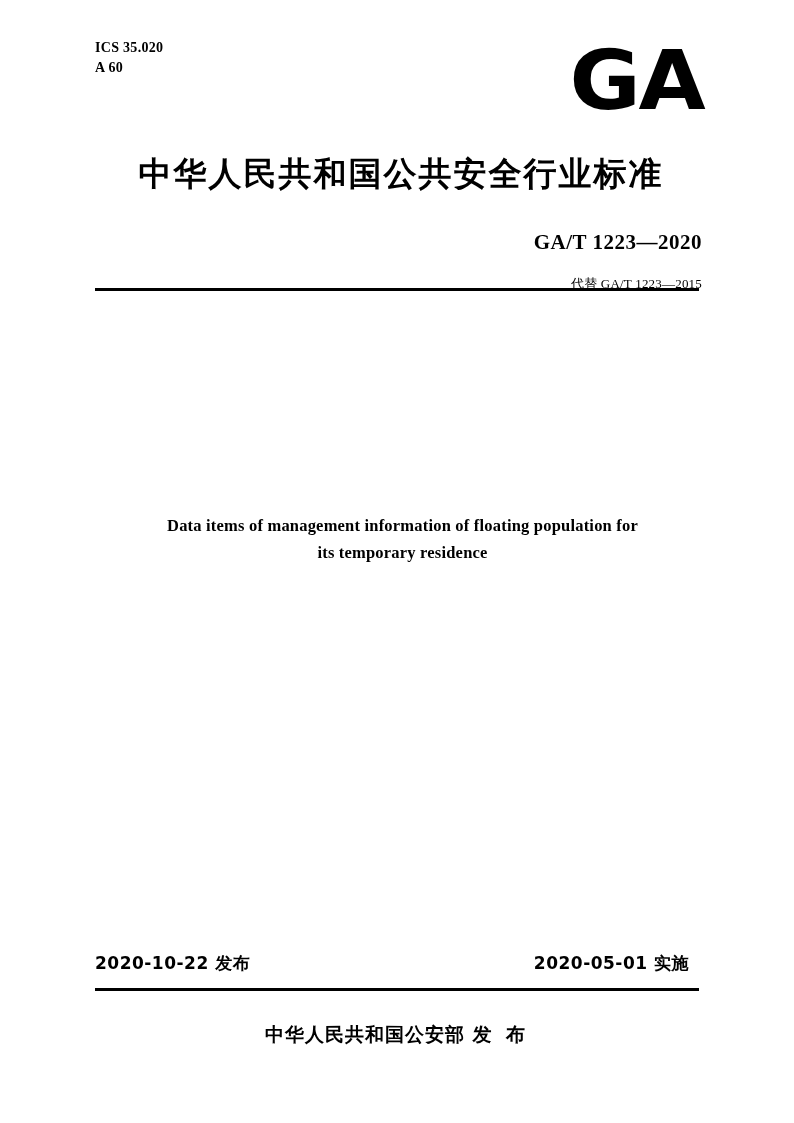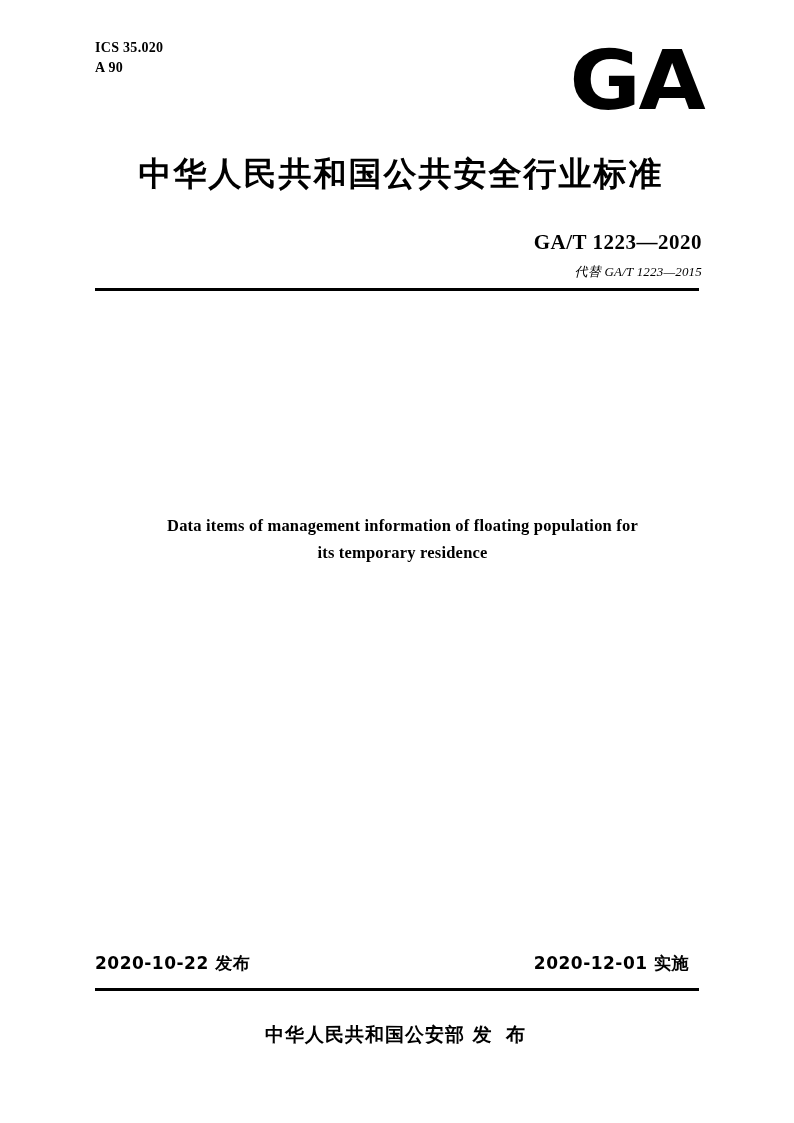--- a/index.html
+++ b/index.html
@@ -71,24 +71,23 @@
     top: 230px;
     text-align: right;
     font-family: "Liberation Serif", serif;
   }
   .std-number {
     font-size: 21px;
     font-weight: bold;
     letter-spacing: 0.5px;
   }
   .std-replaces {
-    margin-top: 8px;
+    margin-top: 20px;
     font-size: 13px;
     letter-spacing: 0.2px;
-    font-style: italic;
   }
 
   
   .rule-top {
     position: absolute;
     left: 95px;
     right: 95px;
     top: 288px;
     border-top: 3px solid #000;
   }
@@ -156,21 +155,21 @@
     letter-spacing: 4px;
   }
 </style>
 </head>
 <body>
 
 <div class="page">
 
   <div class="ics-block">
     <div>ICS 35.020</div>
-    <div>A 90</div>
+    <div>A 60</div>
   </div>
 
   <div class="ga-logo">GA</div>
 
   <div class="std-org-title">中华人民共和国公共安全行业标准</div>
 
   <div class="std-number-block">
     <div class="std-number">GA/T 1223—2020</div>
     <div class="std-replaces">代替 GA/T 1223—2015</div>
   </div>
@@ -178,21 +177,21 @@
   <div class="rule-top"></div>
 
 
   <div class="title-en">
     <div>Data items of management information of floating population for</div>
     <div>its temporary residence</div>
   </div>
 
   <div class="dates-row">
     <span>2020-10-22 发布</span>
-    <span>2020-12-01 实施</span>
+    <span>2020-05-01 实施</span>
   </div>
 
   <div class="rule-bottom"></div>
 
   <div class="publisher">
     <span>中华人民共和国公安部</span>
     <span class="pub-issue">发 布</span>
   </div>
 
 </div>

